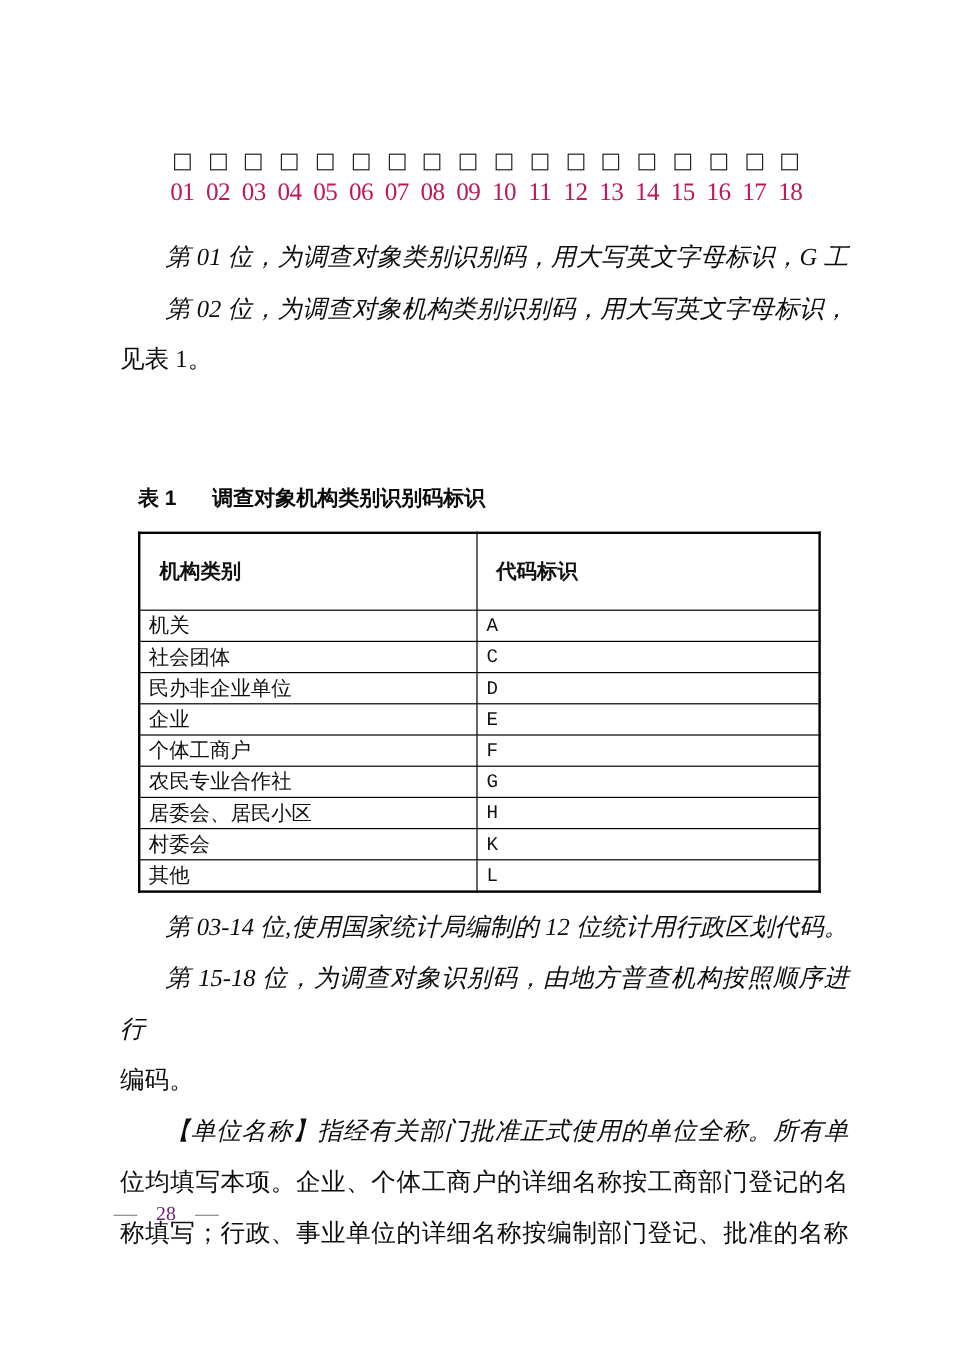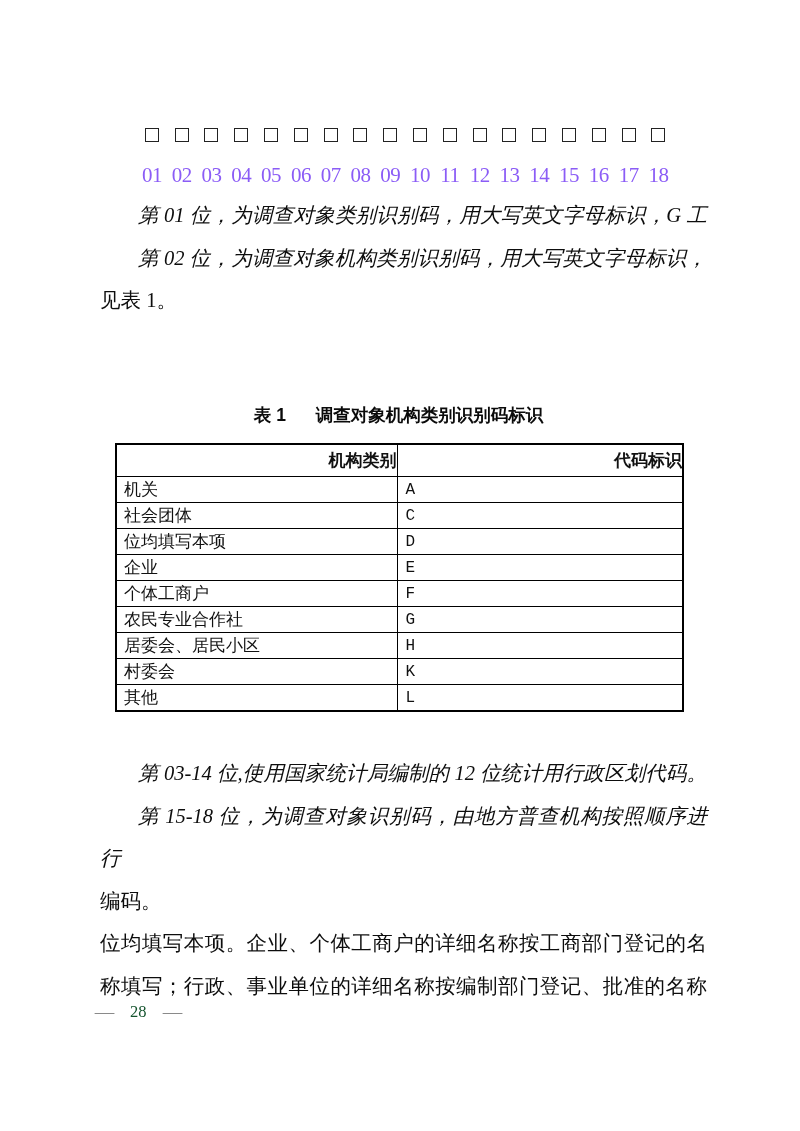--- a/index.html
+++ b/index.html
@@ -26,62 +26,61 @@
   .box-cell{
     flex:0 0 29.8px;width:29.8px;
     display:flex;flex-direction:column;align-items:center;
   }
   .box{
     width:12px;height:12px;
     border:1.6px solid #222;
     background:#fff;
   }
   .box-label{
-    margin-top:21px;
+    margin-top:6px;
     font-size:21px;line-height:24px;
-    color:#8b5cf6;
+    color:#be185d;
     letter-spacing:-0.5px;
   }
 
   
   .textblock{
     position:absolute;left:100px;width:607px;
     font-size:20.5px;line-height:42.5px;
     color:#0d0d0d;
   }
   .tb1{top:194px;}
   .tb2{top:752px;}
   .line{text-align:justify;text-align-last:left;white-space:nowrap;}
   .line.fill{text-align-last:justify;white-space:normal;}
   .line.indent{text-indent:38px;font-style:italic;}
 
   
   .caption{
     position:absolute;left:115px;top:403px;width:567px;
-    text-align:center;
     font-family:"Liberation Sans","DejaVu Sans",sans-serif;
     font-weight:bold;font-size:17.5px;line-height:24px;
     color:#0a0a0a;
   }
   .cap-label{margin-right:1.7em;}
 
   
   .id-table{
     position:absolute;left:115px;top:443px;width:567px;
     border-collapse:collapse;
     border:2px solid var(--table-border);
     table-layout:fixed;
   }
   .id-table th{
     border:1px solid var(--table-border);
     height:31px;
     font-family:"Liberation Sans","DejaVu Sans",sans-serif;
     font-weight:bold;font-size:17px;
-    text-align:right;vertical-align:middle;
-    padding:0;
+    text-align:left;vertical-align:middle;
+    padding:16px;
   }
   .id-table td{
     border:1px solid var(--table-border);
     height:25px;
     font-size:17px;
     vertical-align:middle;
     padding:0 0 0 7px;
   }
   .id-table col.c1{width:281px;}
   .id-table col.c2{width:286px;}
@@ -91,21 +90,21 @@
     padding-left:8px;
   }
 
   
   .footer{
     position:absolute;left:96px;top:1000px;
     display:flex;align-items:center;
     font-size:17px;line-height:24px;
   }
   .dash{color:var(--footer-dash);transform:scaleX(1.15);}
-  .pagenum{margin:0 17px;color:#14532d;font-size:16.5px;}
+  .pagenum{margin:0 17px;color:#701a75;font-size:16.5px;}
 </style>
 </head>
 <body>
 
 <div class="page">
 
   <div class="boxes-row">
 
       <div class="box-cell">
         <div class="box"></div>
@@ -230,21 +229,21 @@
           <td class="code">A</td>
         </tr>
 
 
         <tr>
           <td class="cat">社会团体</td>
           <td class="code">C</td>
         </tr>
 
         <tr>
-          <td class="cat">位均填写本项</td>
+          <td class="cat">民办非企业单位</td>
           <td class="code">D</td>
         </tr>
 
         <tr>
           <td class="cat">企业</td>
           <td class="code">E</td>
         </tr>
 
         <tr>
           <td class="cat">个体工商户</td>
@@ -275,20 +274,21 @@
 
   <div class="textblock tb2">
     <div class="para">
       <div class="line indent fill">第 03-14 位,使用国家统计局编制的 12 位统计用行政区划代码。</div>
     </div>
     <div class="para">
       <div class="line indent fill">第 15-18 位，为调查对象识别码，由地方普查机构按照顺序进行</div>
       <div class="line">编码。</div>
     </div>
     <div class="para">
+      <div class="line indent fill">【单位名称】指经有关部门批准正式使用的单位全称。所有单</div>
       <div class="line fill">位均填写本项。企业、个体工商户的详细名称按工商部门登记的名</div>
       <div class="line fill">称填写；行政、事业单位的详细名称按编制部门登记、批准的名称</div>
     </div>
   </div>
 
   <div class="footer">
     <span class="dash">—</span>
     <span class="pagenum">28</span>
     <span class="dash">—</span>
   </div>

